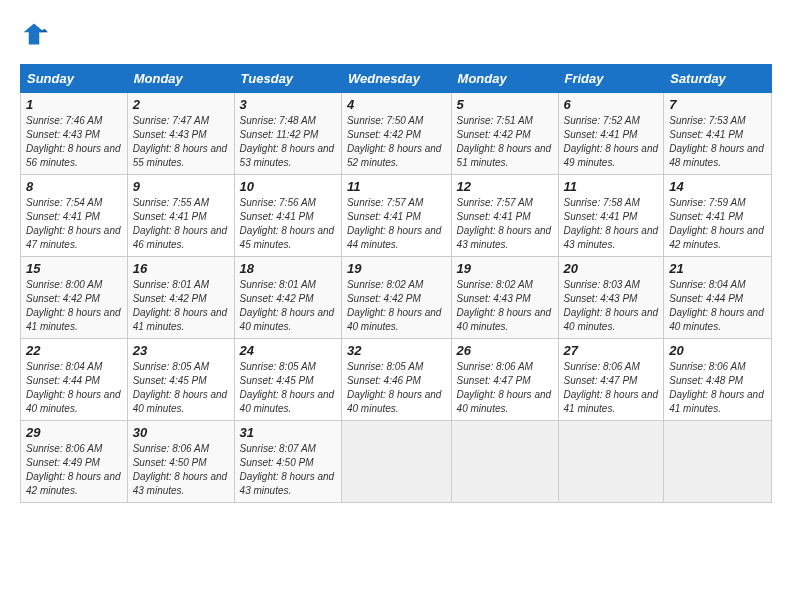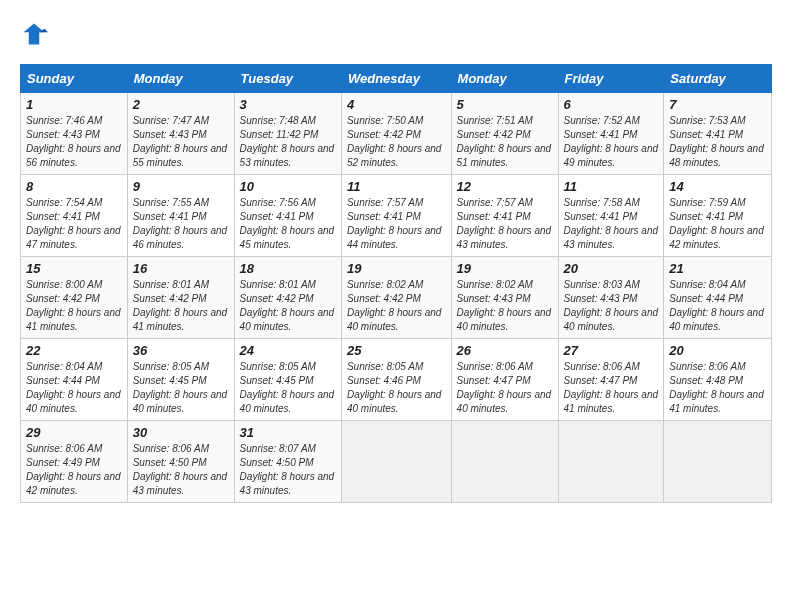--- a/index.html
+++ b/index.html
@@ -272,35 +272,35 @@
       </tr>
       <tr>
         <td>
           <span class="day-num">22</span>
           <div class="day-info">Sunrise: 8:04 AM
 Sunset: 4:44 PM
 Daylight: 8 hours
 and 40 minutes.</div>
         </td>
         <td>
-          <span class="day-num">36</span>
+          <span class="day-num">23</span>
           <div class="day-info">Sunrise: 8:05 AM
 Sunset: 4:45 PM
 Daylight: 8 hours
 and 40 minutes.</div>
         </td>
         <td>
           <span class="day-num">24</span>
           <div class="day-info">Sunrise: 8:05 AM
 Sunset: 4:45 PM
 Daylight: 8 hours
 and 40 minutes.</div>
         </td>
         <td>
-          <span class="day-num">25</span>
+          <span class="day-num">32</span>
           <div class="day-info">Sunrise: 8:05 AM
 Sunset: 4:46 PM
 Daylight: 8 hours
 and 40 minutes.</div>
         </td>
         <td>
           <span class="day-num">26</span>
           <div class="day-info">Sunrise: 8:06 AM
 Sunset: 4:47 PM
 Daylight: 8 hours

